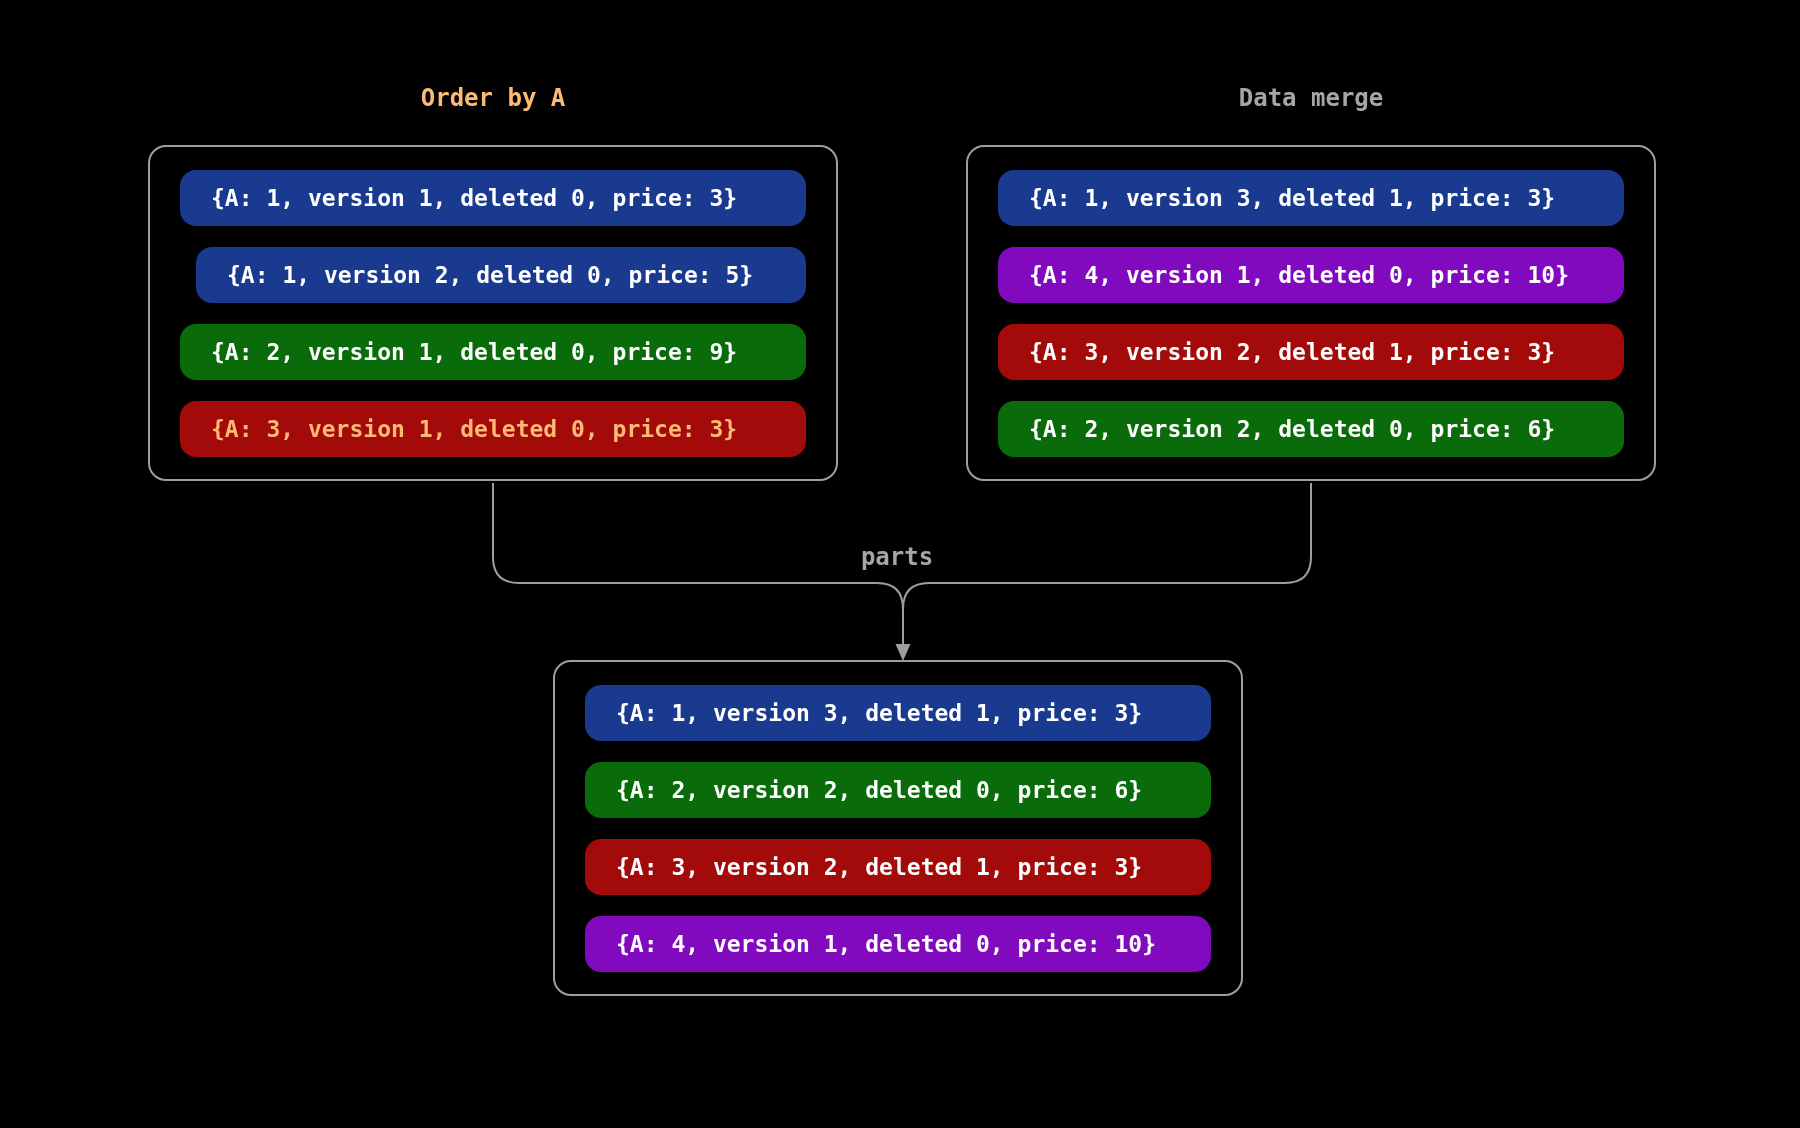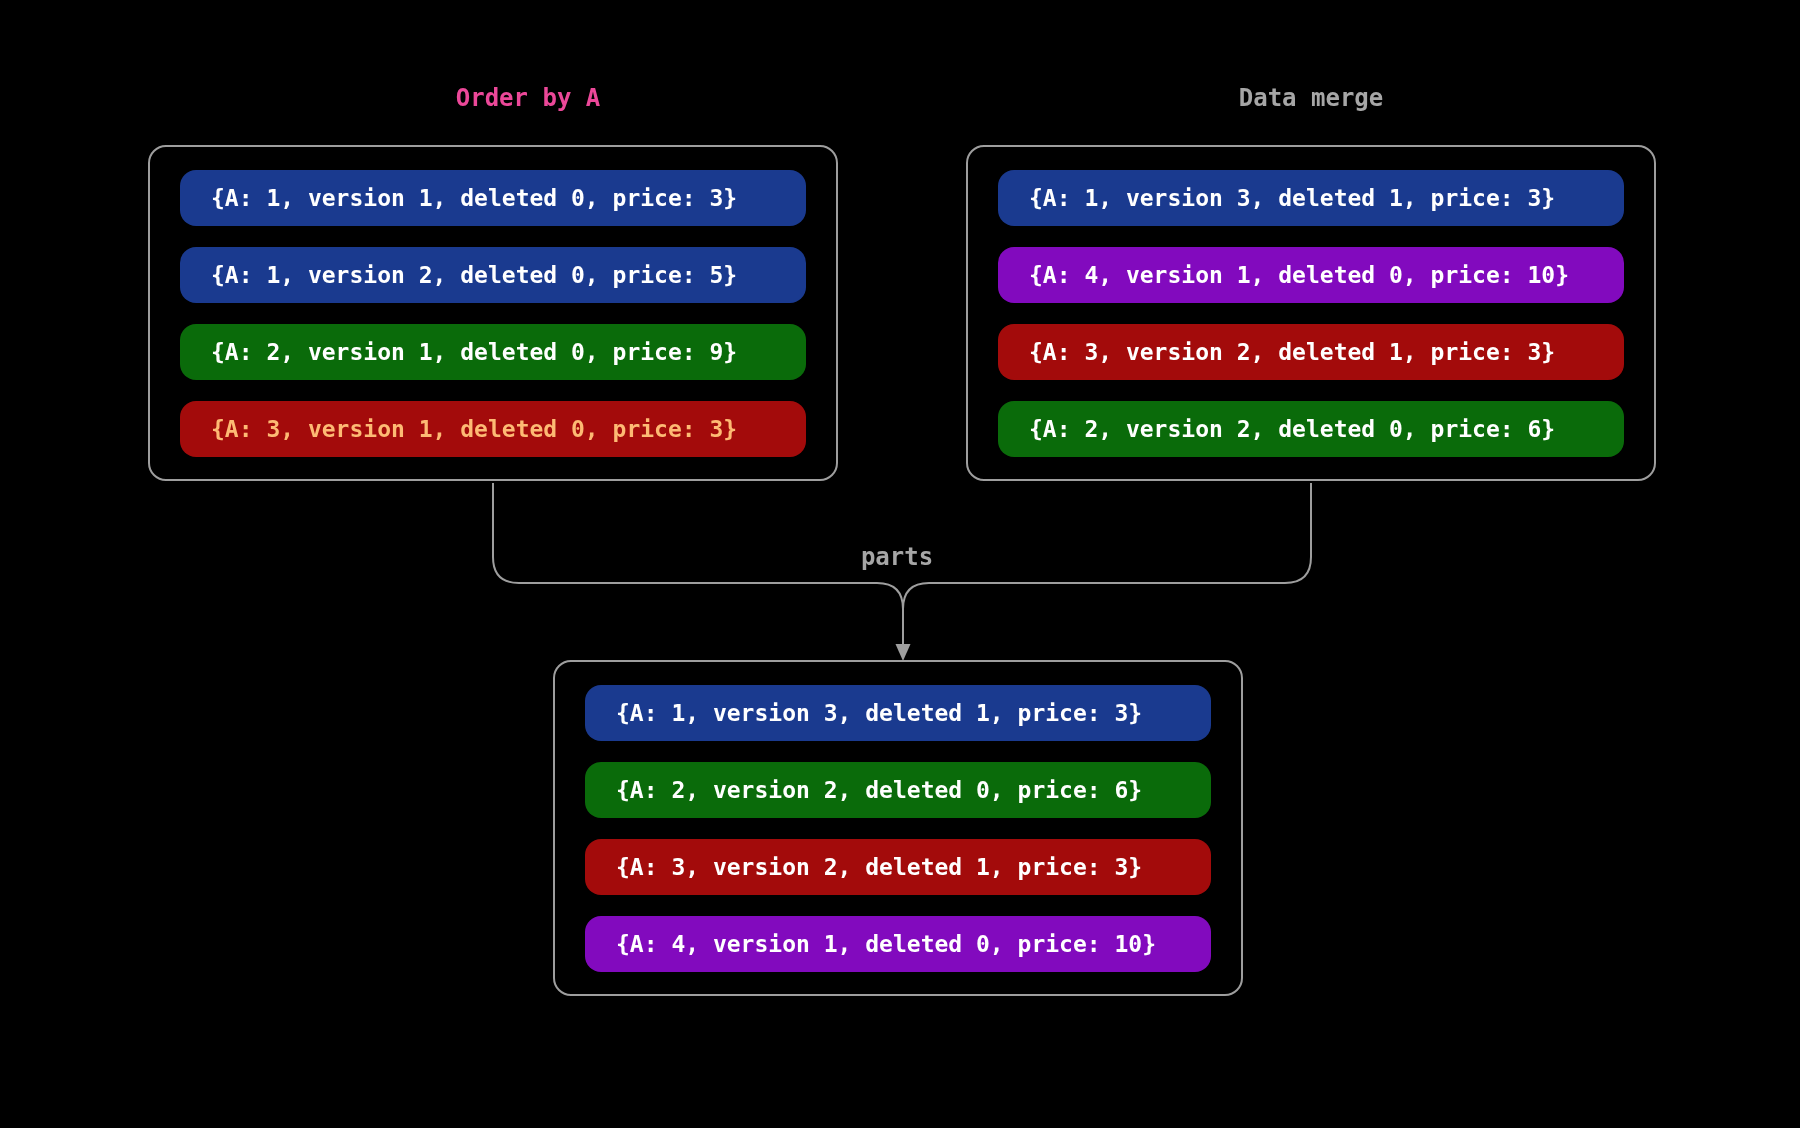--- a/index.html
+++ b/index.html
@@ -53,27 +53,27 @@
 <body style="background: rgb(0, 0, 0);">
 
 <div class="canvas">
 
   <svg class="connector" viewBox="0 0 1800 1128" xmlns="http://www.w3.org/2000/svg">
     <path d="M493,483 L493,557 Q493,583 519,583 L877,583 Q903,583 903,609 L903,648" fill="none" stroke="#9e9e9e" stroke-width="2"></path>
     <path d="M1311,483 L1311,557 Q1311,583 1285,583 L929,583 Q903,583 903,609" fill="none" stroke="#9e9e9e" stroke-width="2"></path>
     <polygon id="arrowhead" points="903,661 895.5,644 910.5,644" fill="#9e9e9e"></polygon>
   </svg>
 
-  <div class="label" style="left: 493px; top: 84px; color: #ec4899; margin-left: 35px;">Order by A</div>
+  <div class="label" style="left: 493px; top: 84px; color: #fdba74;">Order by A</div>
   <div class="label" style="left: 1311px; top: 84px; color: rgb(166, 166, 166);">Data merge</div>
   <div class="label" style="left: 897px; top: 543px; color: rgb(166, 166, 166);">parts</div>
 
   <div class="panel" style="left: 148px; top: 145px; border-color: rgb(158, 158, 158);">
       <div class="row" style="background: rgb(26, 58, 143); color: rgb(255, 255, 255);">{A: 1, version 1, deleted 0, price: 3}</div>
-      <div class="row" style="background: rgb(26, 58, 143); color: rgb(255, 255, 255);">{A: 1, version 2, deleted 0, price: 5}</div>
+      <div class="row" style="background: rgb(26, 58, 143); color: rgb(255, 255, 255); margin-left: 16px;">{A: 1, version 2, deleted 0, price: 5}</div>
       <div class="row" style="background: rgb(10, 107, 10); color: rgb(255, 255, 255);">{A: 2, version 1, deleted 0, price: 9}</div>
       <div class="row" style="background: rgb(163, 11, 11); color: #fdba74; text-align: right;">{A: 3, version 1, deleted 0, price: 3}</div>
     </div>
 
   <div class="panel" style="left: 966px; top: 145px; border-color: rgb(158, 158, 158);">
       <div class="row" style="background: rgb(26, 58, 143); color: rgb(255, 255, 255);">{A: 1, version 3, deleted 1, price: 3}</div>
       <div class="row" style="background: rgb(130, 10, 190); color: rgb(255, 255, 255);">{A: 4, version 1, deleted 0, price: 10}</div>
       <div class="row" style="background: rgb(163, 11, 11); color: rgb(255, 255, 255);">{A: 3, version 2, deleted 1, price: 3}</div>
       <div class="row" style="background: rgb(10, 107, 10); color: rgb(255, 255, 255);">{A: 2, version 2, deleted 0, price: 6}</div>
     </div>

